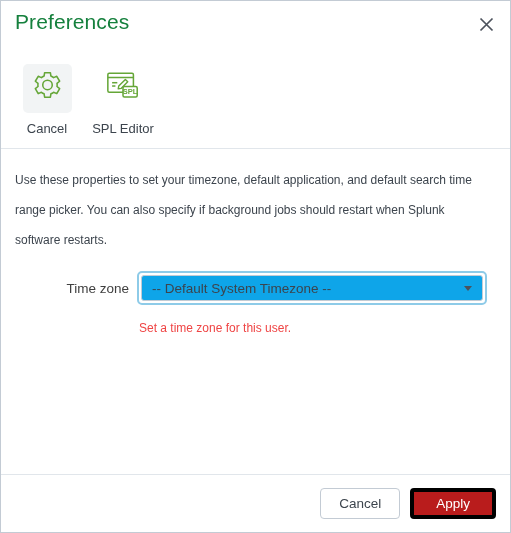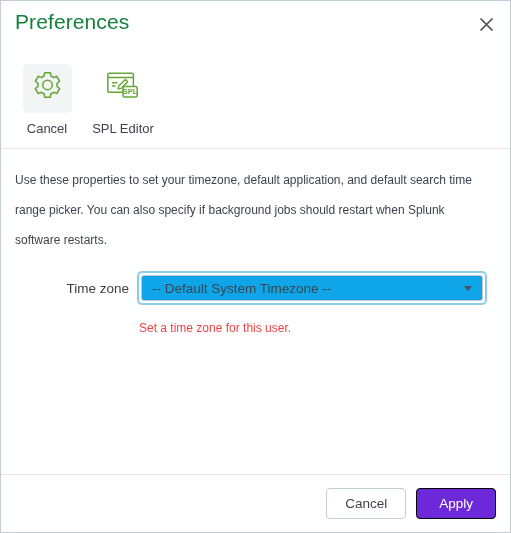--- a/index.html
+++ b/index.html
@@ -240,22 +240,22 @@
     padding: 0 18px;
     cursor: pointer;
     box-sizing: border-box;
   }
   .btn-cancel {
     background: #ffffff;
     border: 1px solid #c3cbd4;
     color: #3c444d;
   }
   .btn-apply {
-    background: #6d28d9;
-    border: 1px solid #000000;
+    background: #b91c1c;
+    border: 4px solid #000000;
     color: #ffffff;
     padding: 0 22px;
     text-align: center;
   }
 </style>
 </head>
 <body>
 
 <div id="dialog">
 

